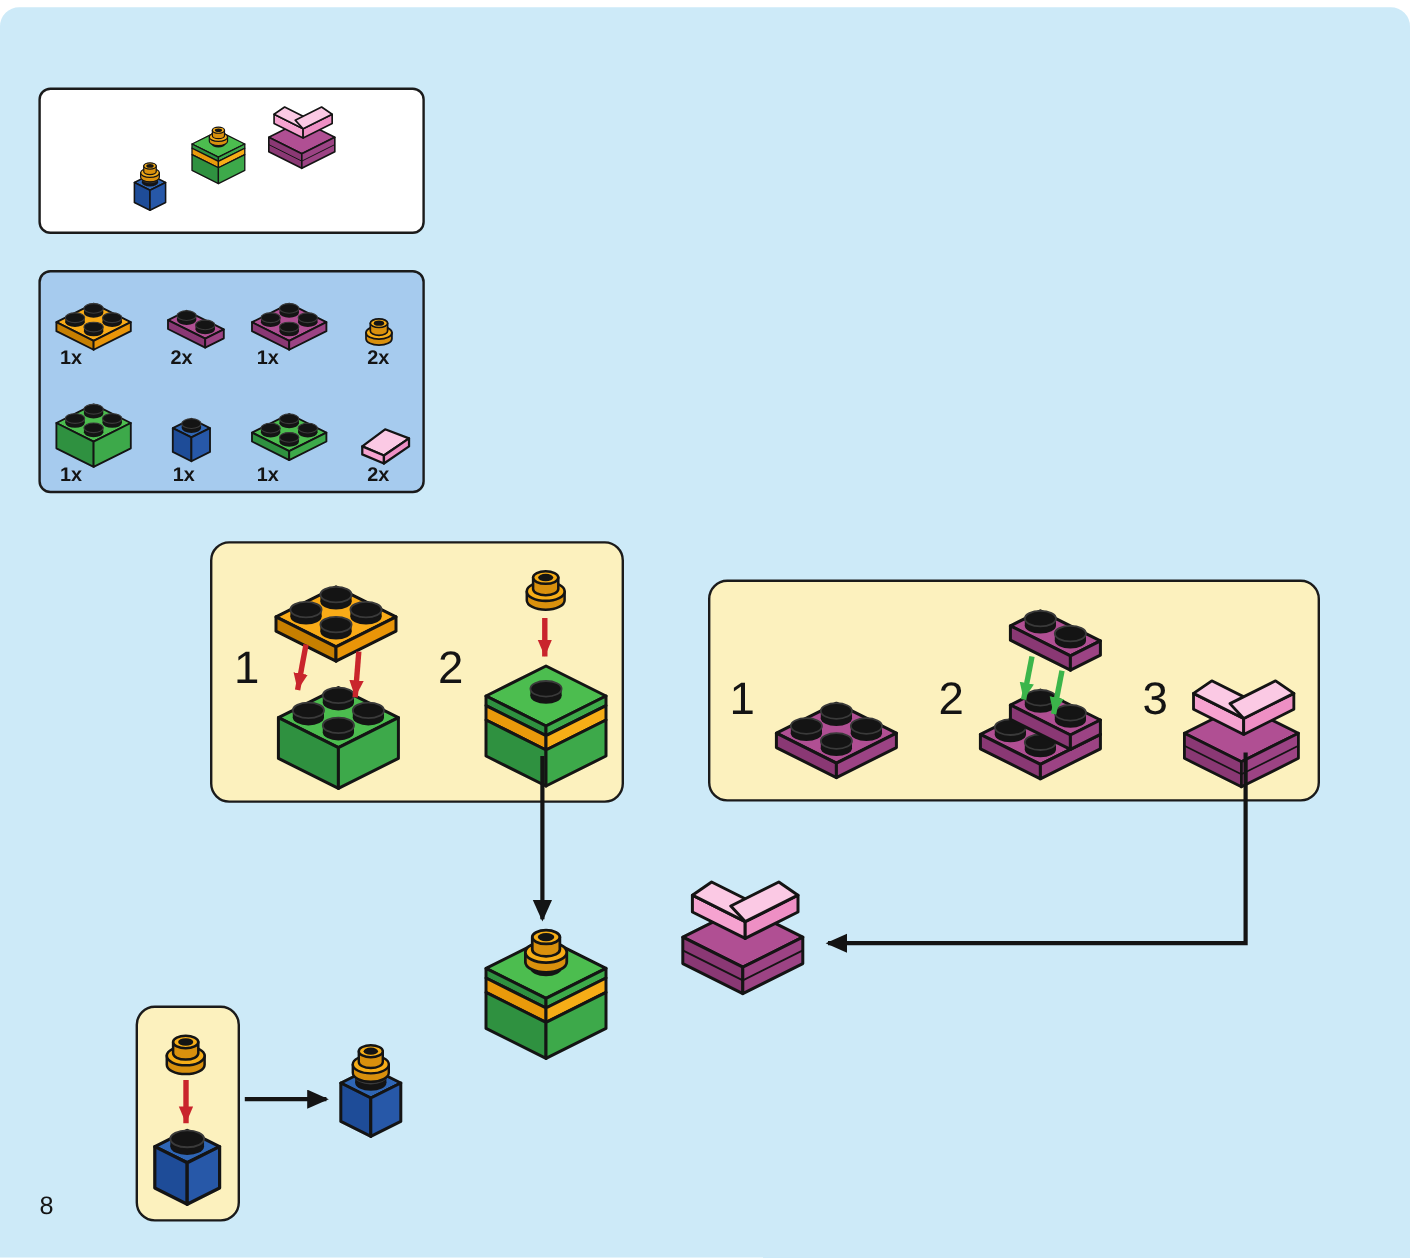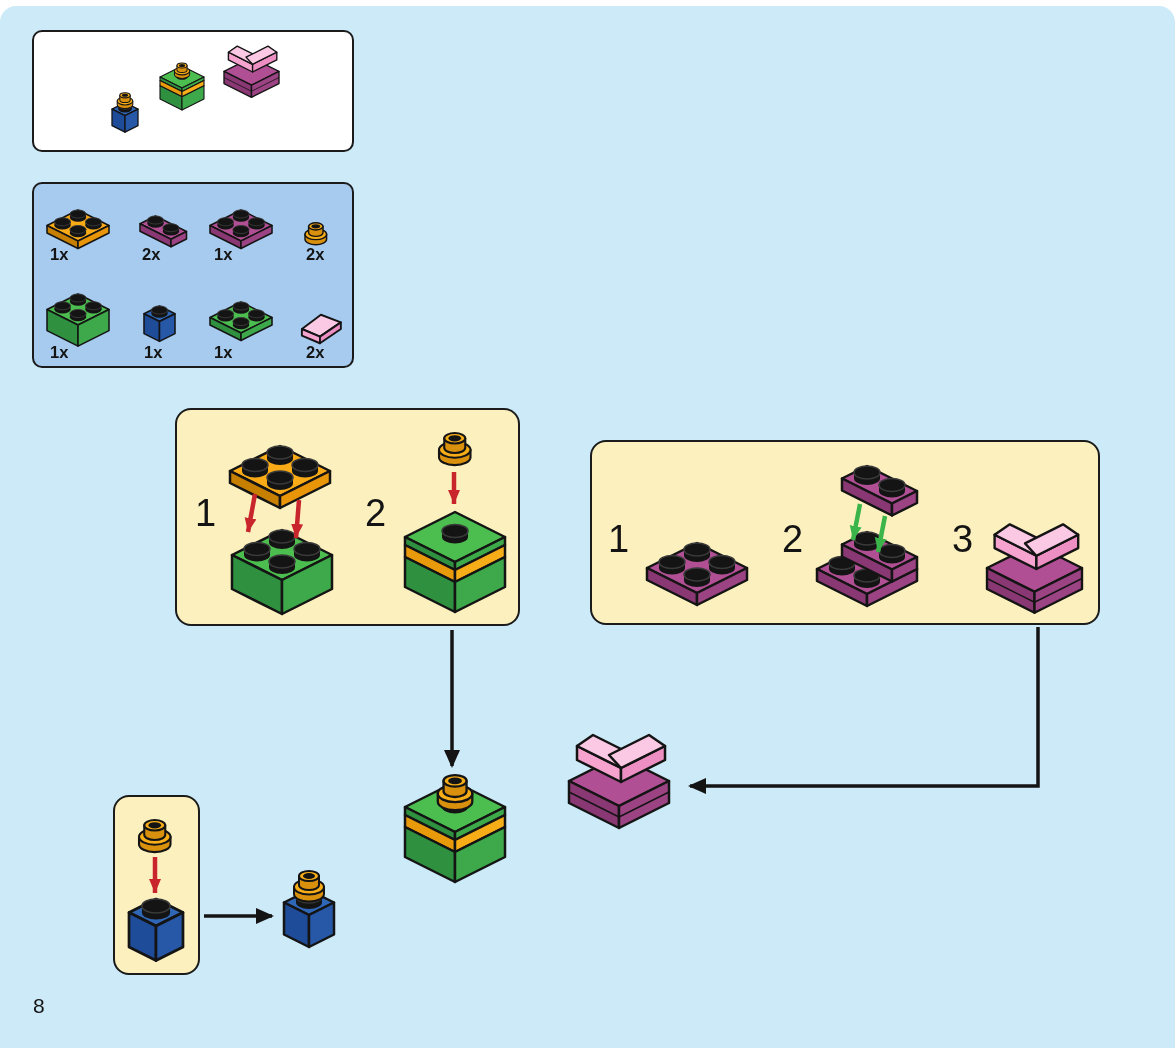--- a/index.html
+++ b/index.html
@@ -1,18 +1,18 @@
 <!DOCTYPE html>
 <html><head>
 <meta charset="utf-8">
 <style>
   html,body{margin:0;padding:0;}
   body{width:1175px;height:1048px;background:#ffffff;overflow:hidden;font-family:"Liberation Sans",sans-serif;}
   .page{position:relative;margin-top:6px;width:1175px;height:1042px;background:#cdeaf8;border-radius:16px 16px 0 0;}
-  .box{position:absolute;box-sizing:border-box;border:2px solid #1b1b1b;}
+  .box{position:absolute;box-sizing:border-box;border:2px solid #1b1b1b;margin-top:43px;}
   .preview-box{left:32px;top:24px;width:322px;height:122px;background:#ffffff;border-radius:10px;}
   .parts-box{left:32px;top:176px;width:322px;height:186px;background:#a6cbee;border-radius:10px;}
   .callout{background:#fcf1be;border-radius:16px;}
   .callout-giftbox{left:175px;top:402px;width:345px;height:218px;}
   .callout-bow{left:590px;top:434px;width:510px;height:185px;}
   .callout-bluegift{left:113px;top:789px;width:87px;height:180px;}
   .box svg.fill{position:absolute;left:0;top:0;width:100%;height:100%;display:block;}
   .asm{position:absolute;display:block;}
   .asm-giftbox{left:403px;top:767px;width:104px;height:112px;}
   .asm-bow{left:566px;top:724px;width:106px;height:100px;}

